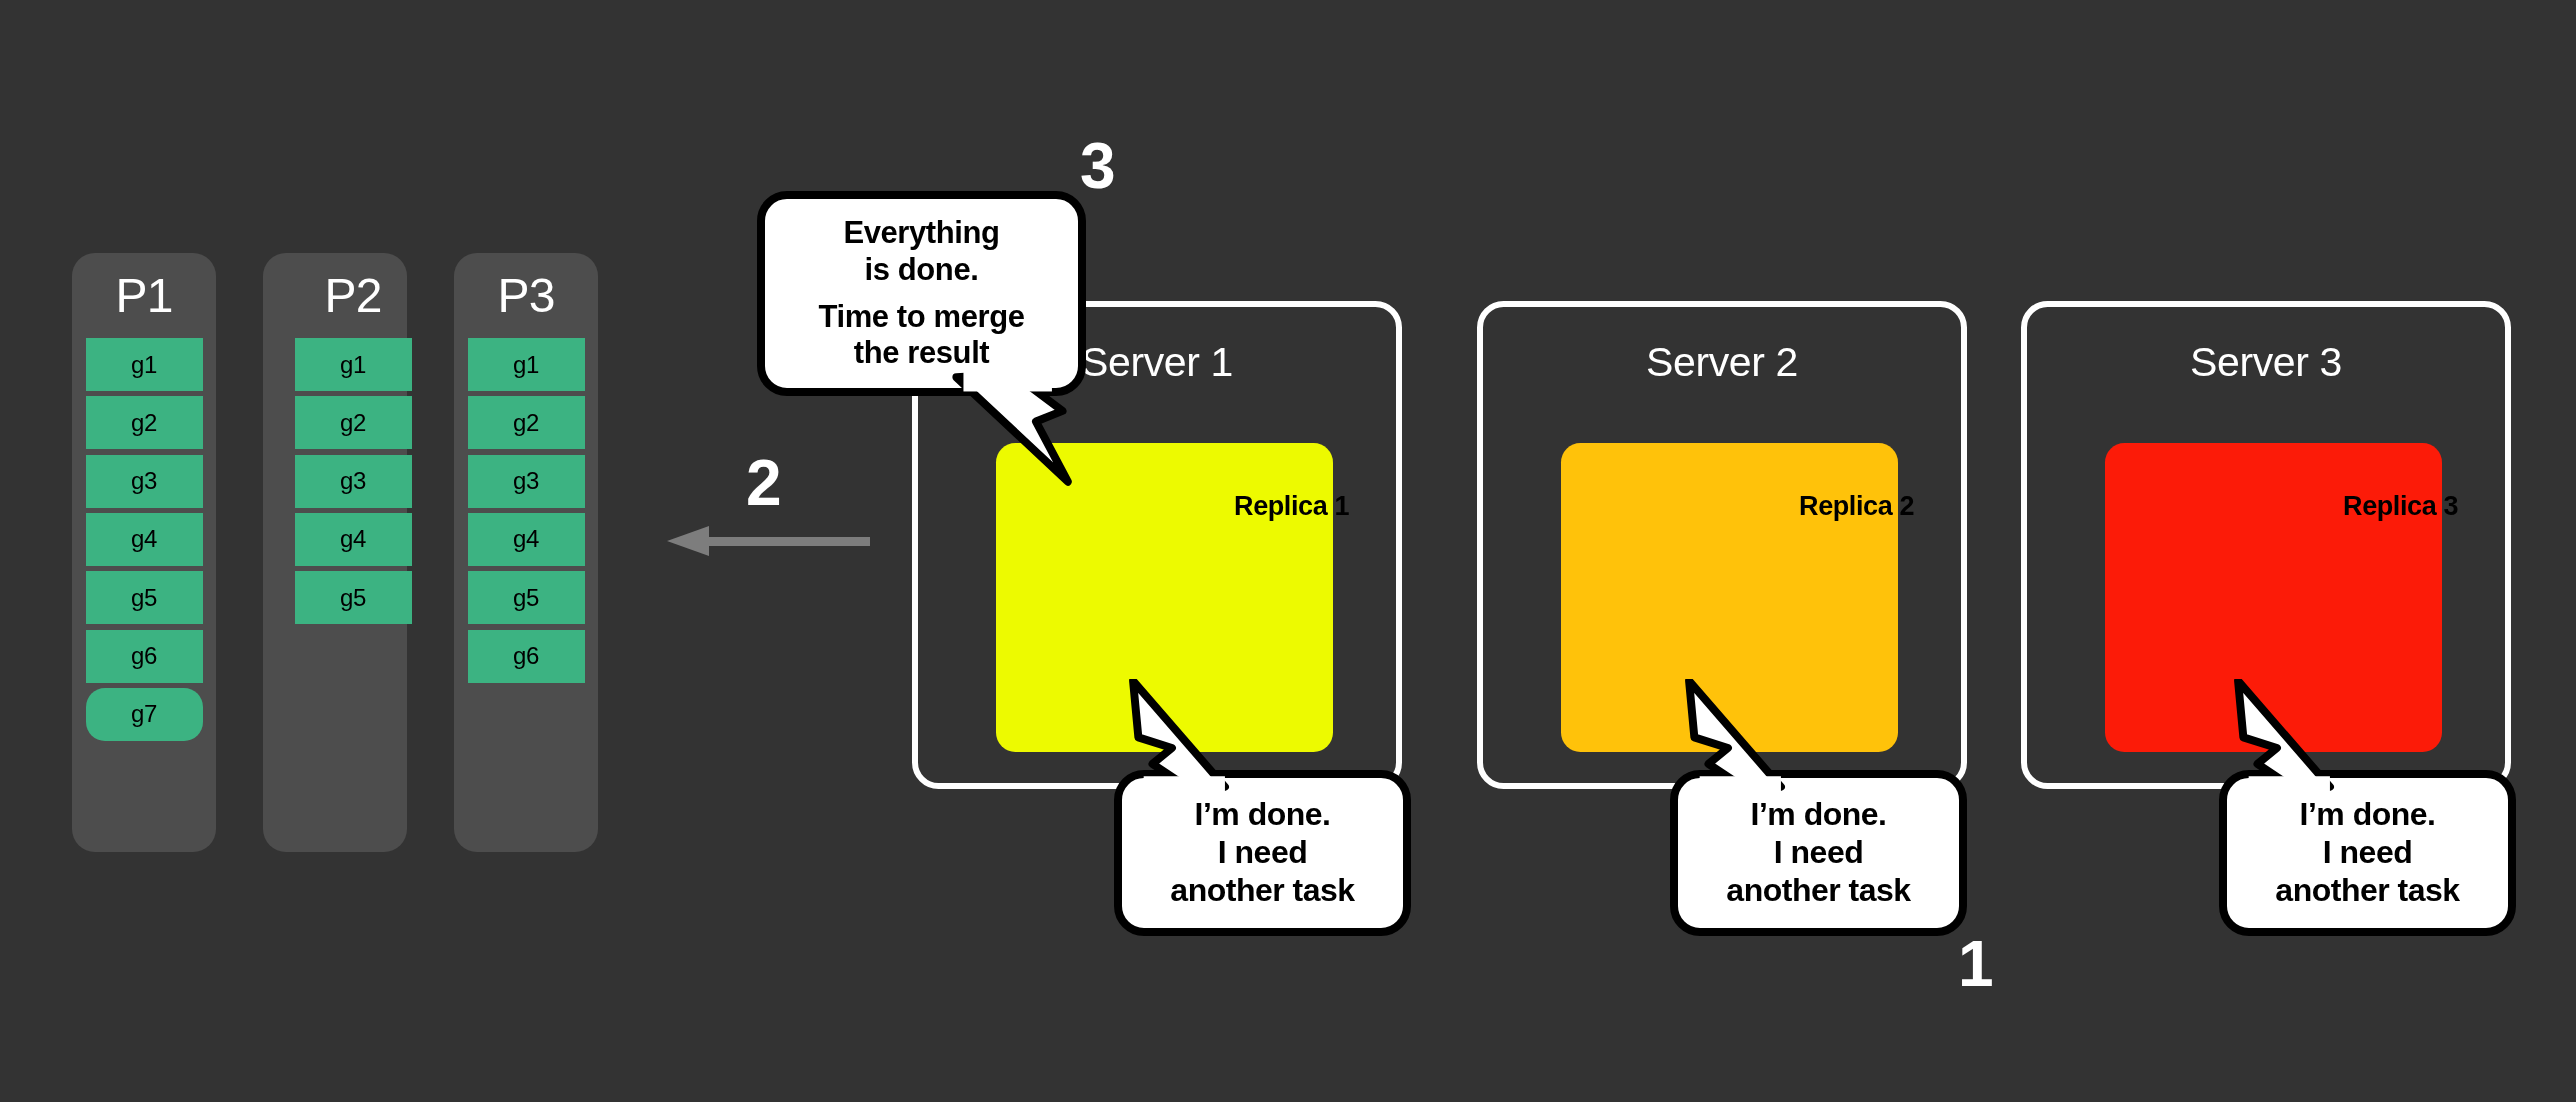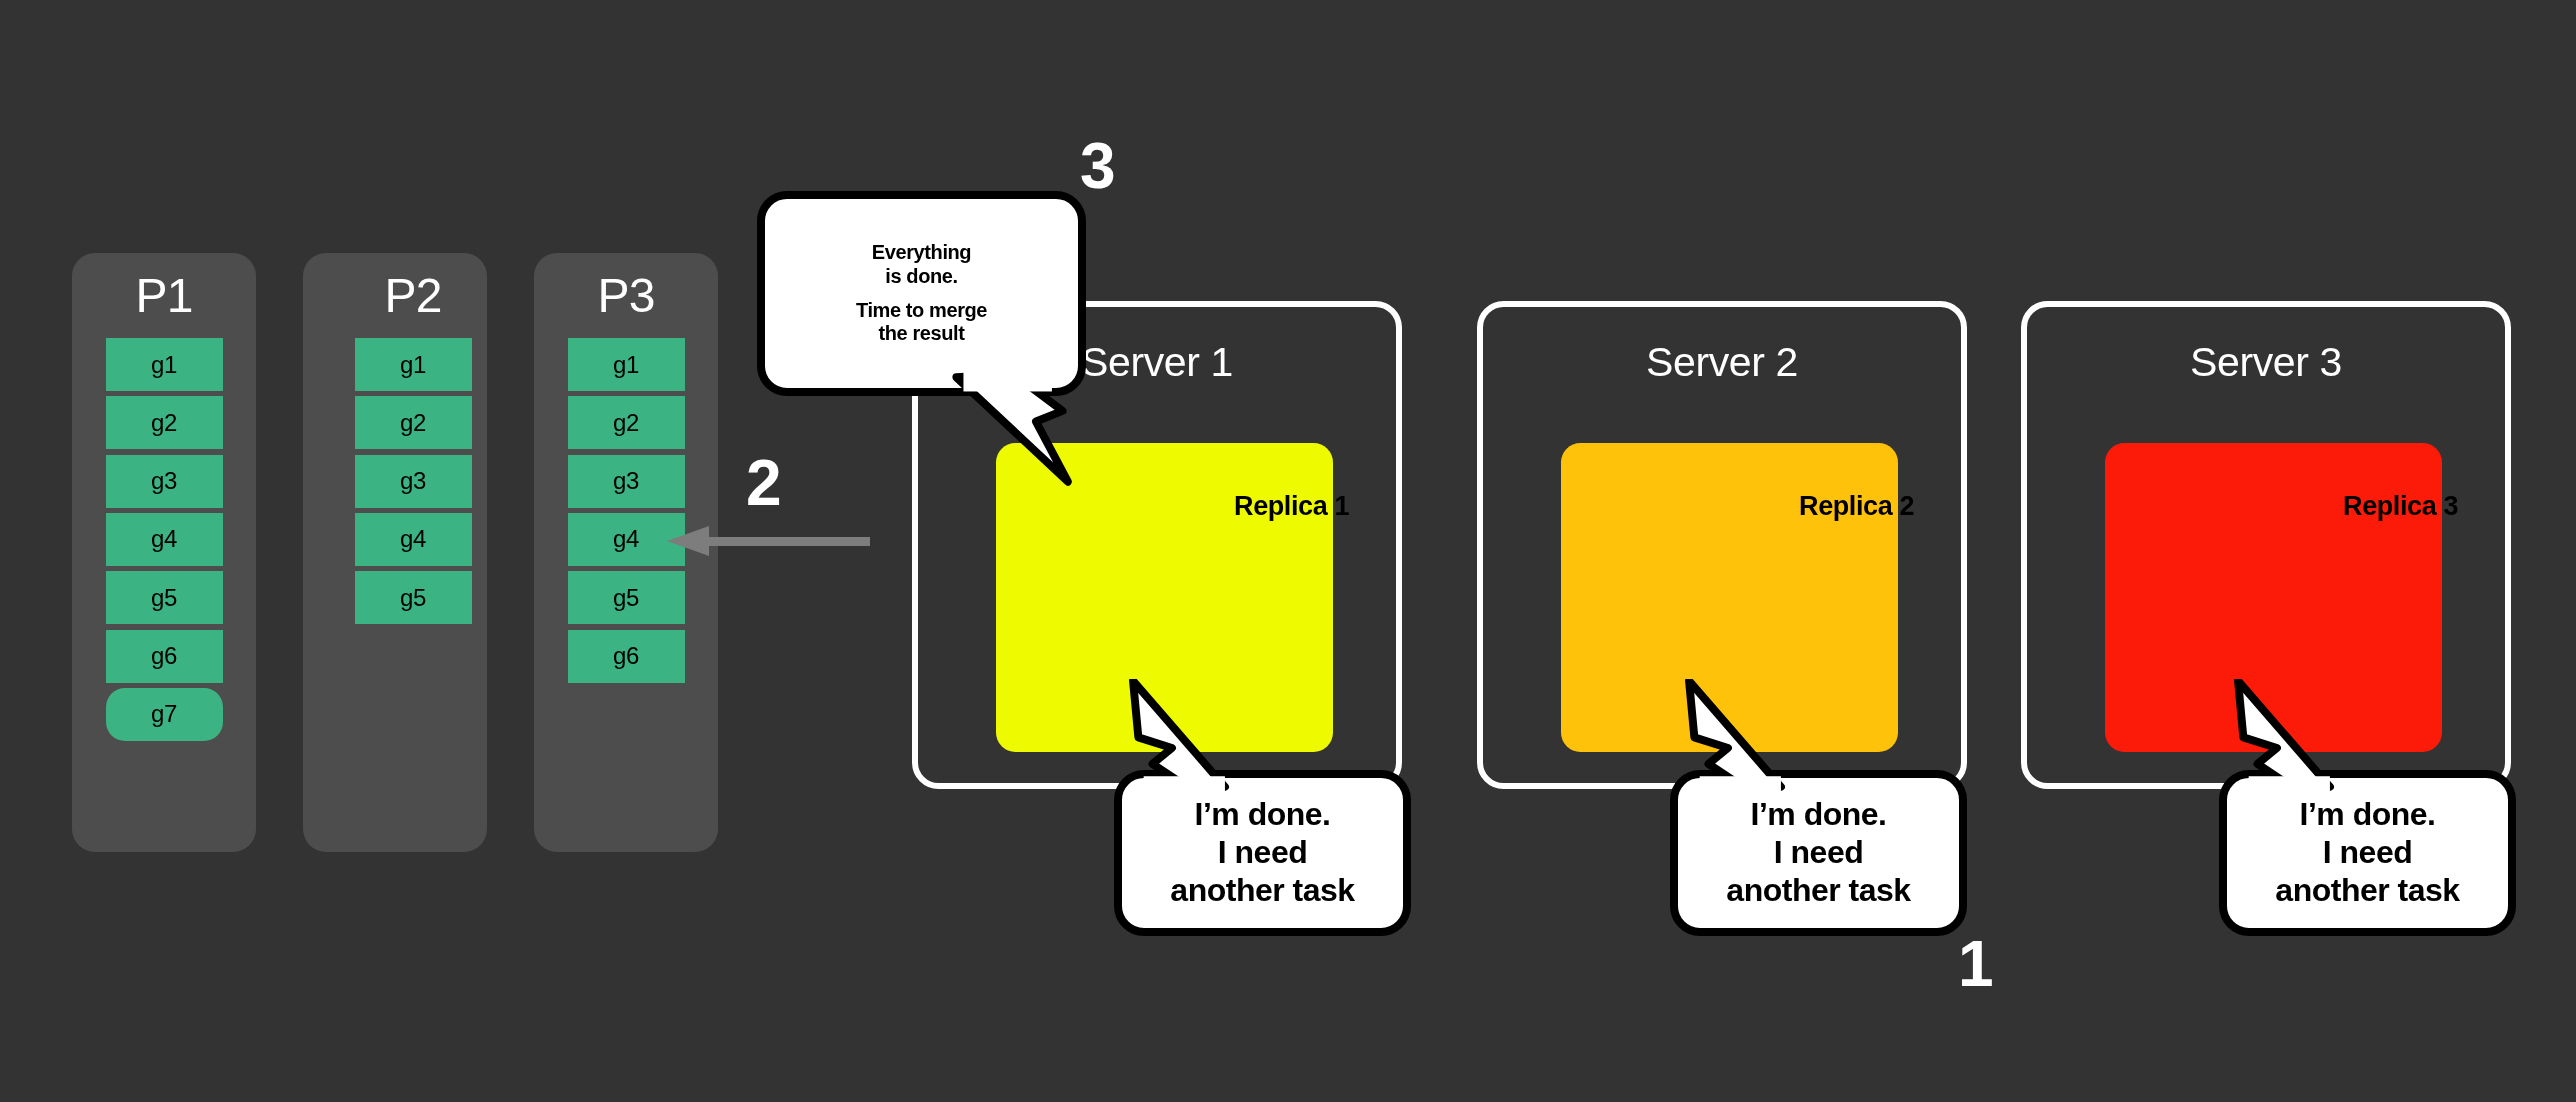--- a/index.html
+++ b/index.html
@@ -18,21 +18,21 @@
 
   
   .partitions {
     position: absolute;
     left: 72px;
     top: 253px;
     display: flex;
     gap: 47px;
   }
   .partition {
-    width: 184px;
+    width: 144px;
     background: #4d4d4d;
     border-radius: 23px;
     padding: 0 0 35px 0;
     display: flex;
     flex-direction: column;
     align-items: center;
     box-sizing: border-box;
   }
   .partition-title {
     color: #ffffff;
@@ -196,21 +196,21 @@
     left: 3.5px;
     z-index: 19;
   }
 
   
   .bubble-merge {
     left: 757px;
     top: 191px;
     width: 329px;
     height: 205px;
-    font-size: 20px;
+    font-size: 31px;
     letter-spacing: -0.4px;
   }
   .tail-down {
     position: absolute;
     width: 124px;
     height: 115px;
     bottom: -99px;
     right: 3.5px;
     z-index: 19;
   }

